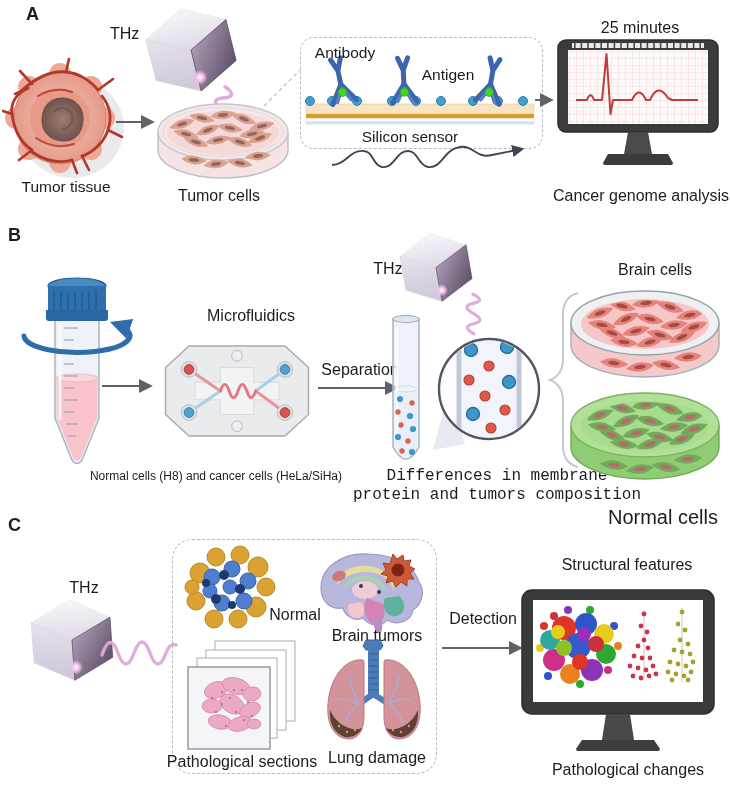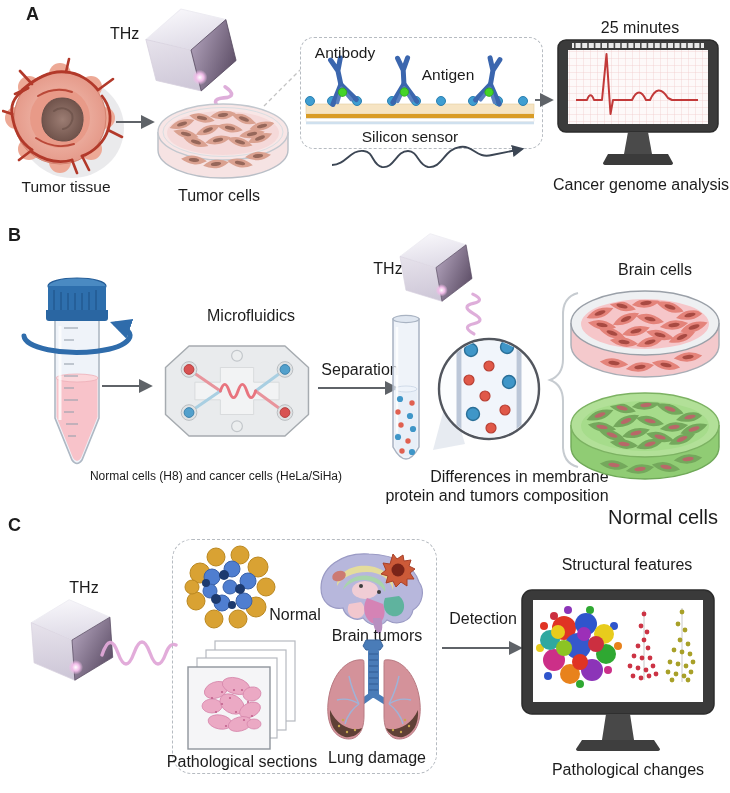--- a/index.html
+++ b/index.html
@@ -3,21 +3,21 @@
 <meta charset="utf-8">
 <style>
   html,body{margin:0;padding:0;background:#fff;}
   .canvas{position:relative;width:730px;height:793px;background:#ffffff;
     font-family:"Liberation Sans",sans-serif;overflow:hidden;color:#1c1c1c;}
   .abs{position:absolute;}
   .txt{position:absolute;font-size:15.5px;line-height:18px;color:#1c1c1c;white-space:nowrap;}
   .ctr{transform:translateX(-50%);text-align:center;}
   .panel-letter{font-weight:bold;font-size:18px;}
   .dashed-box{position:absolute;border:1.6px dashed #b6bbc1;border-radius:14px;}
-  .two-line{text-align:right;line-height:19px;}
+  .two-line{text-align:center;line-height:19px;font-family:Liberation Mono, monospace;}
   svg{display:block;}
 </style>
 </head>
 <body>
 
 <div class="canvas">
 
   <svg class="abs" width="0" height="0" style="position:absolute">
     <defs>
       <marker id="mA" viewBox="0 0 10 10" refX="8" refY="5" markerWidth="7.5" markerHeight="7.5" orient="auto-start-reverse">
@@ -199,21 +199,21 @@
     </defs>
     <rect x="2" y="2" width="160" height="92" rx="8" fill="#3b3b3b" stroke="#2c2c2c" stroke-width="1.5"></rect>
     <rect x="16" y="5" width="132" height="5" fill="#e9e9e9"></rect>
     <line x1="18" y1="7.5" x2="148" y2="7.5" stroke="#4a4a4a" stroke-width="5" stroke-dasharray="1.6,5"></line>
     <rect x="12" y="12" width="140" height="74" fill="#fdf9f9"></rect>
     <rect x="12" y="12" width="140" height="74" fill="url(#gridA)"></rect>
     <path d="M20,62 H31 Q34.5,52.5 38,62 H46 L50.5,16 L54.5,76 L57,62 H76 Q83,47 90,62 H94 Q102,44 112,60 L116,62 H142" fill="none" stroke="#c23939" stroke-width="2" stroke-linejoin="round"></path>
     <path d="M72,94 H92 L96,116 H68 Z" fill="#4a4a4a"></path>
     <path d="M52,116 H112 L117,125 Q117,127 114,127 H50 Q47,127 47,125 Z" fill="#3b3b3b"></path>
   </svg>
-  <div class="txt ctr" style="left:641px;top:176px;font-size:16px">Cancer genome analysis</div>
+  <div class="txt ctr" style="left:641px;top:187px;font-size:16px">Cancer genome analysis</div>
 
   <div class="txt panel-letter" style="left:8px;top:226px">B</div>
 
   <svg class="abs" style="left:12px;top:270px" width="130" height="205" viewBox="0 0 130 205">
     <path d="M43,48 V148 L60,190 Q65,197 70,190 L87,148 V48 Z" fill="rgba(238,242,248,0.92)" stroke="#aeb8c4" stroke-width="1.6"></path>
     <path d="M44.5,108 V147 L61,188 Q65,194 69,188 L85.5,147 V108 Z" fill="#f8c3ca"></path>
     <ellipse cx="65" cy="108" rx="21" ry="4" fill="#fbd7db" stroke="#eeafb8" stroke-width="0.8"></ellipse>
     <g stroke="#97a1ad" stroke-width="1.1">
       <line x1="52" y1="58" x2="66" y2="58"></line>
         <line x1="52" y1="70" x2="62" y2="70"></line>

